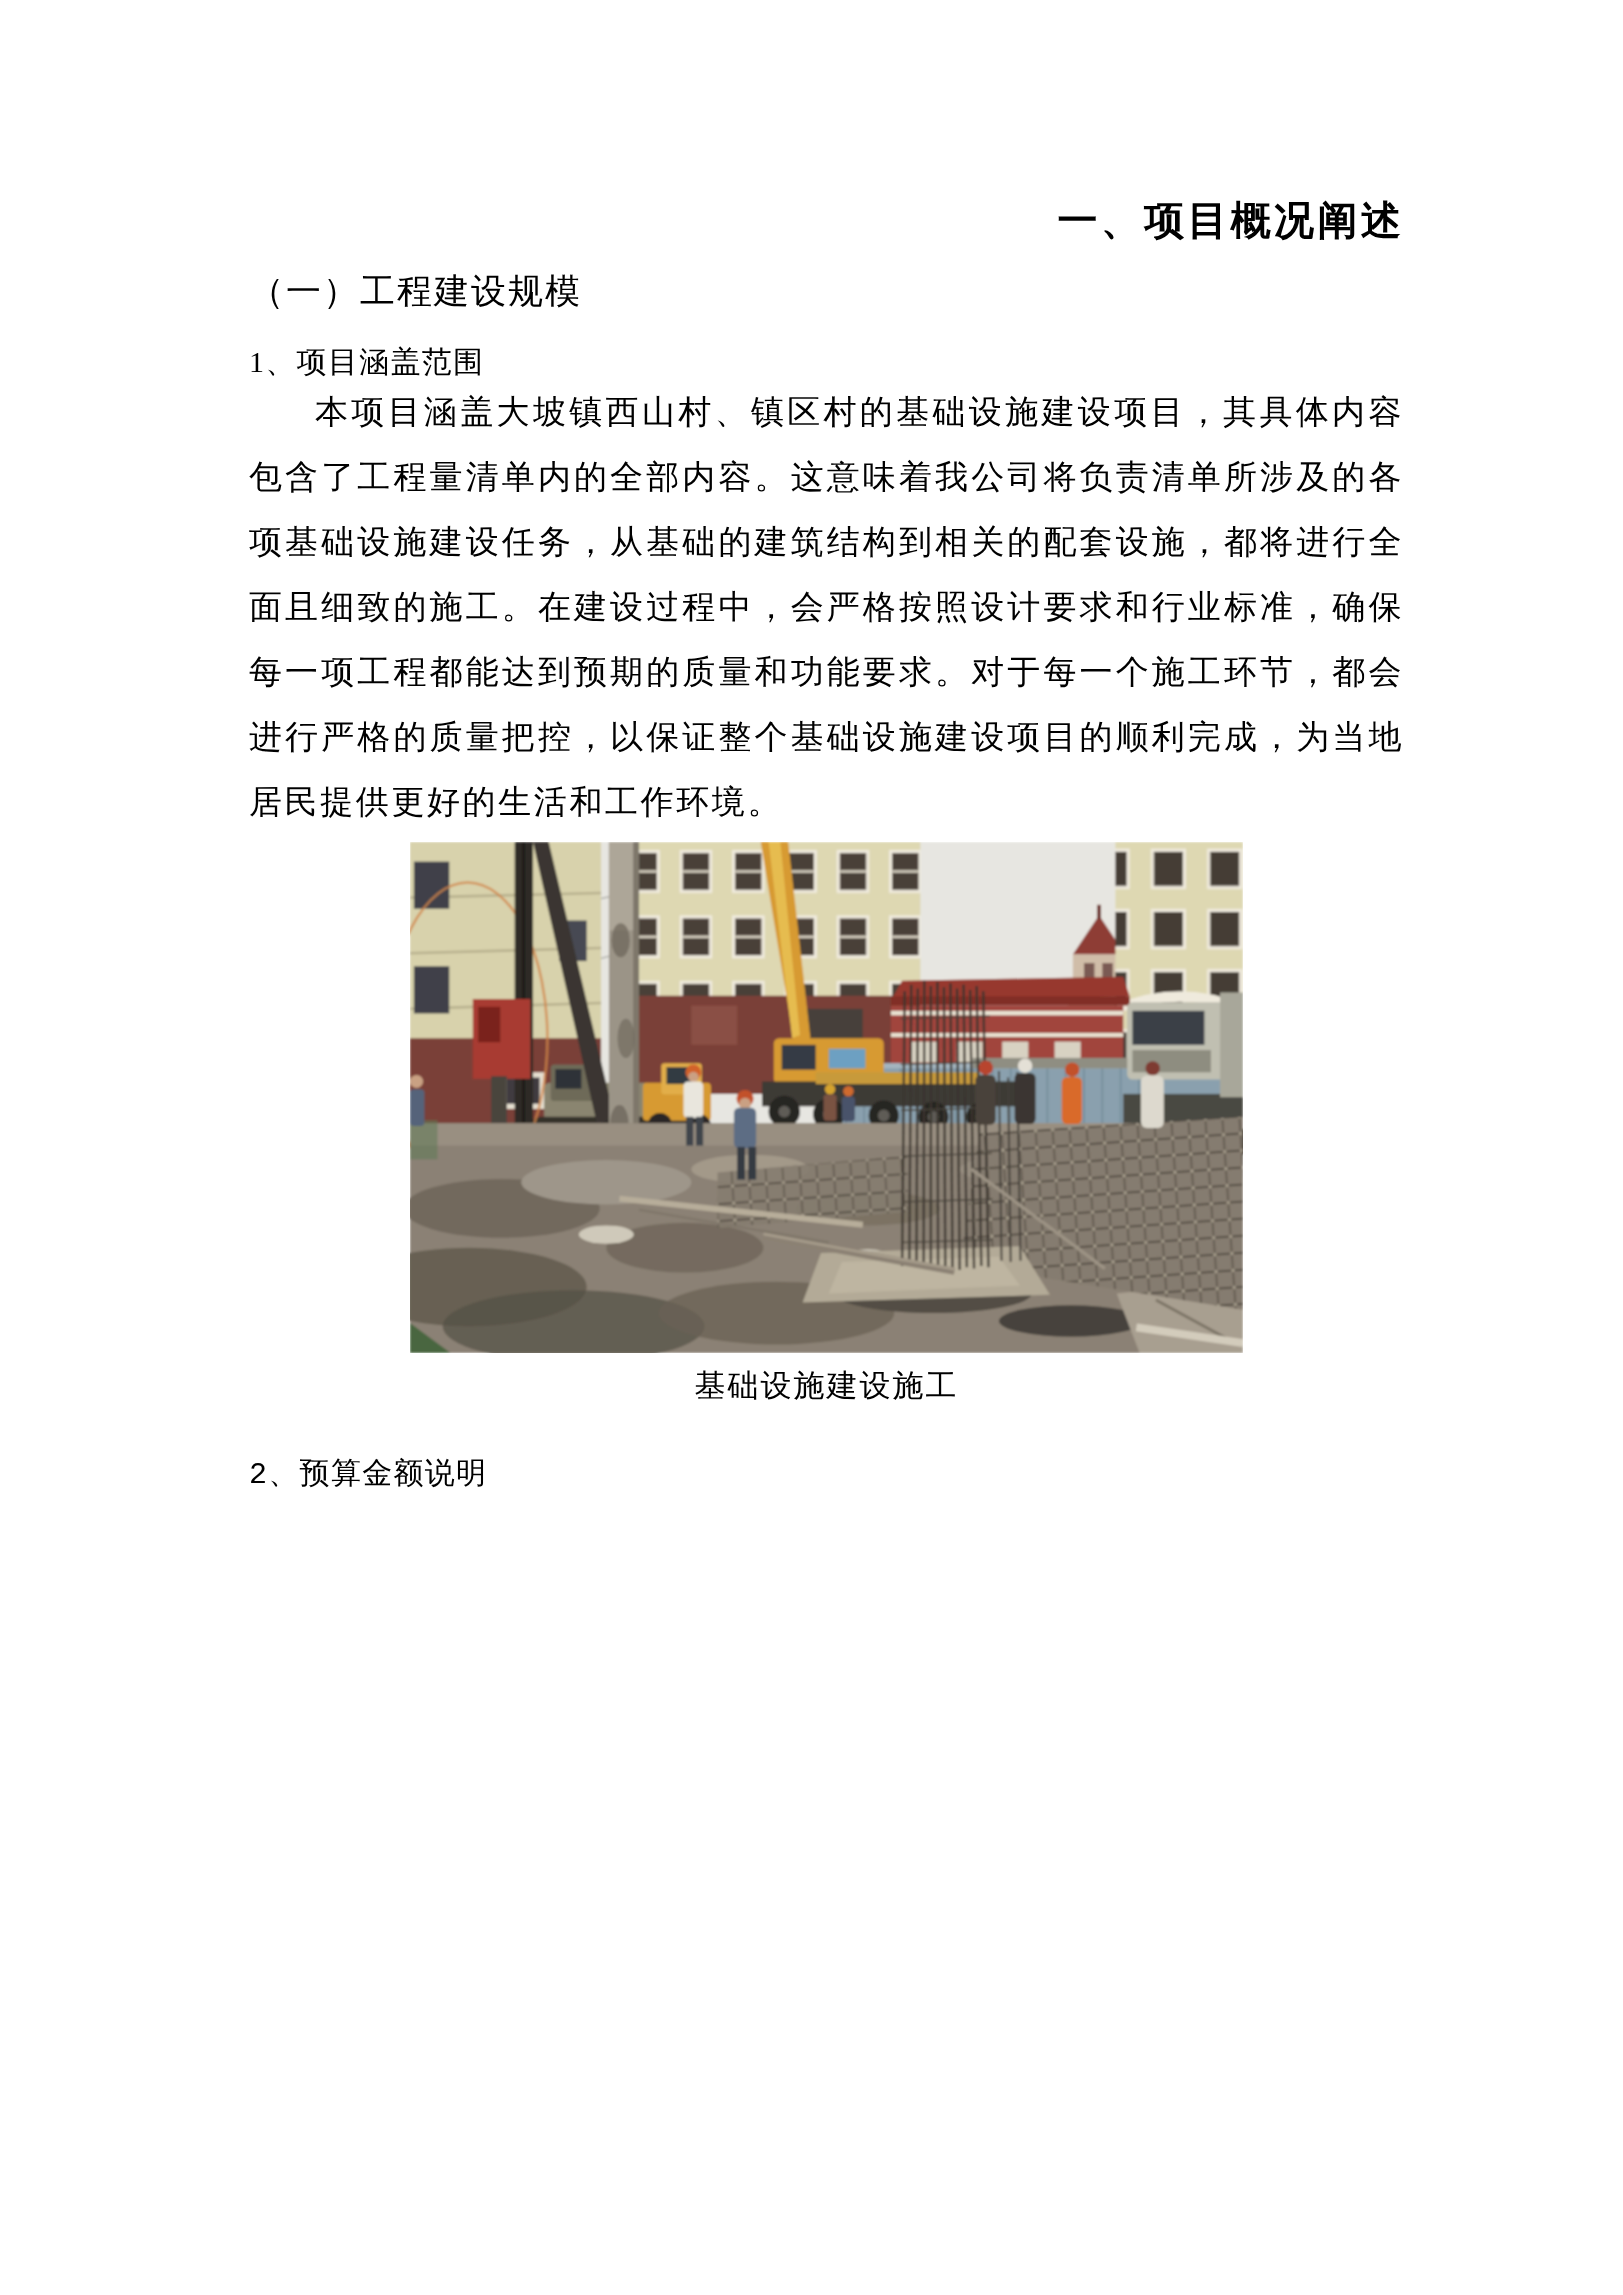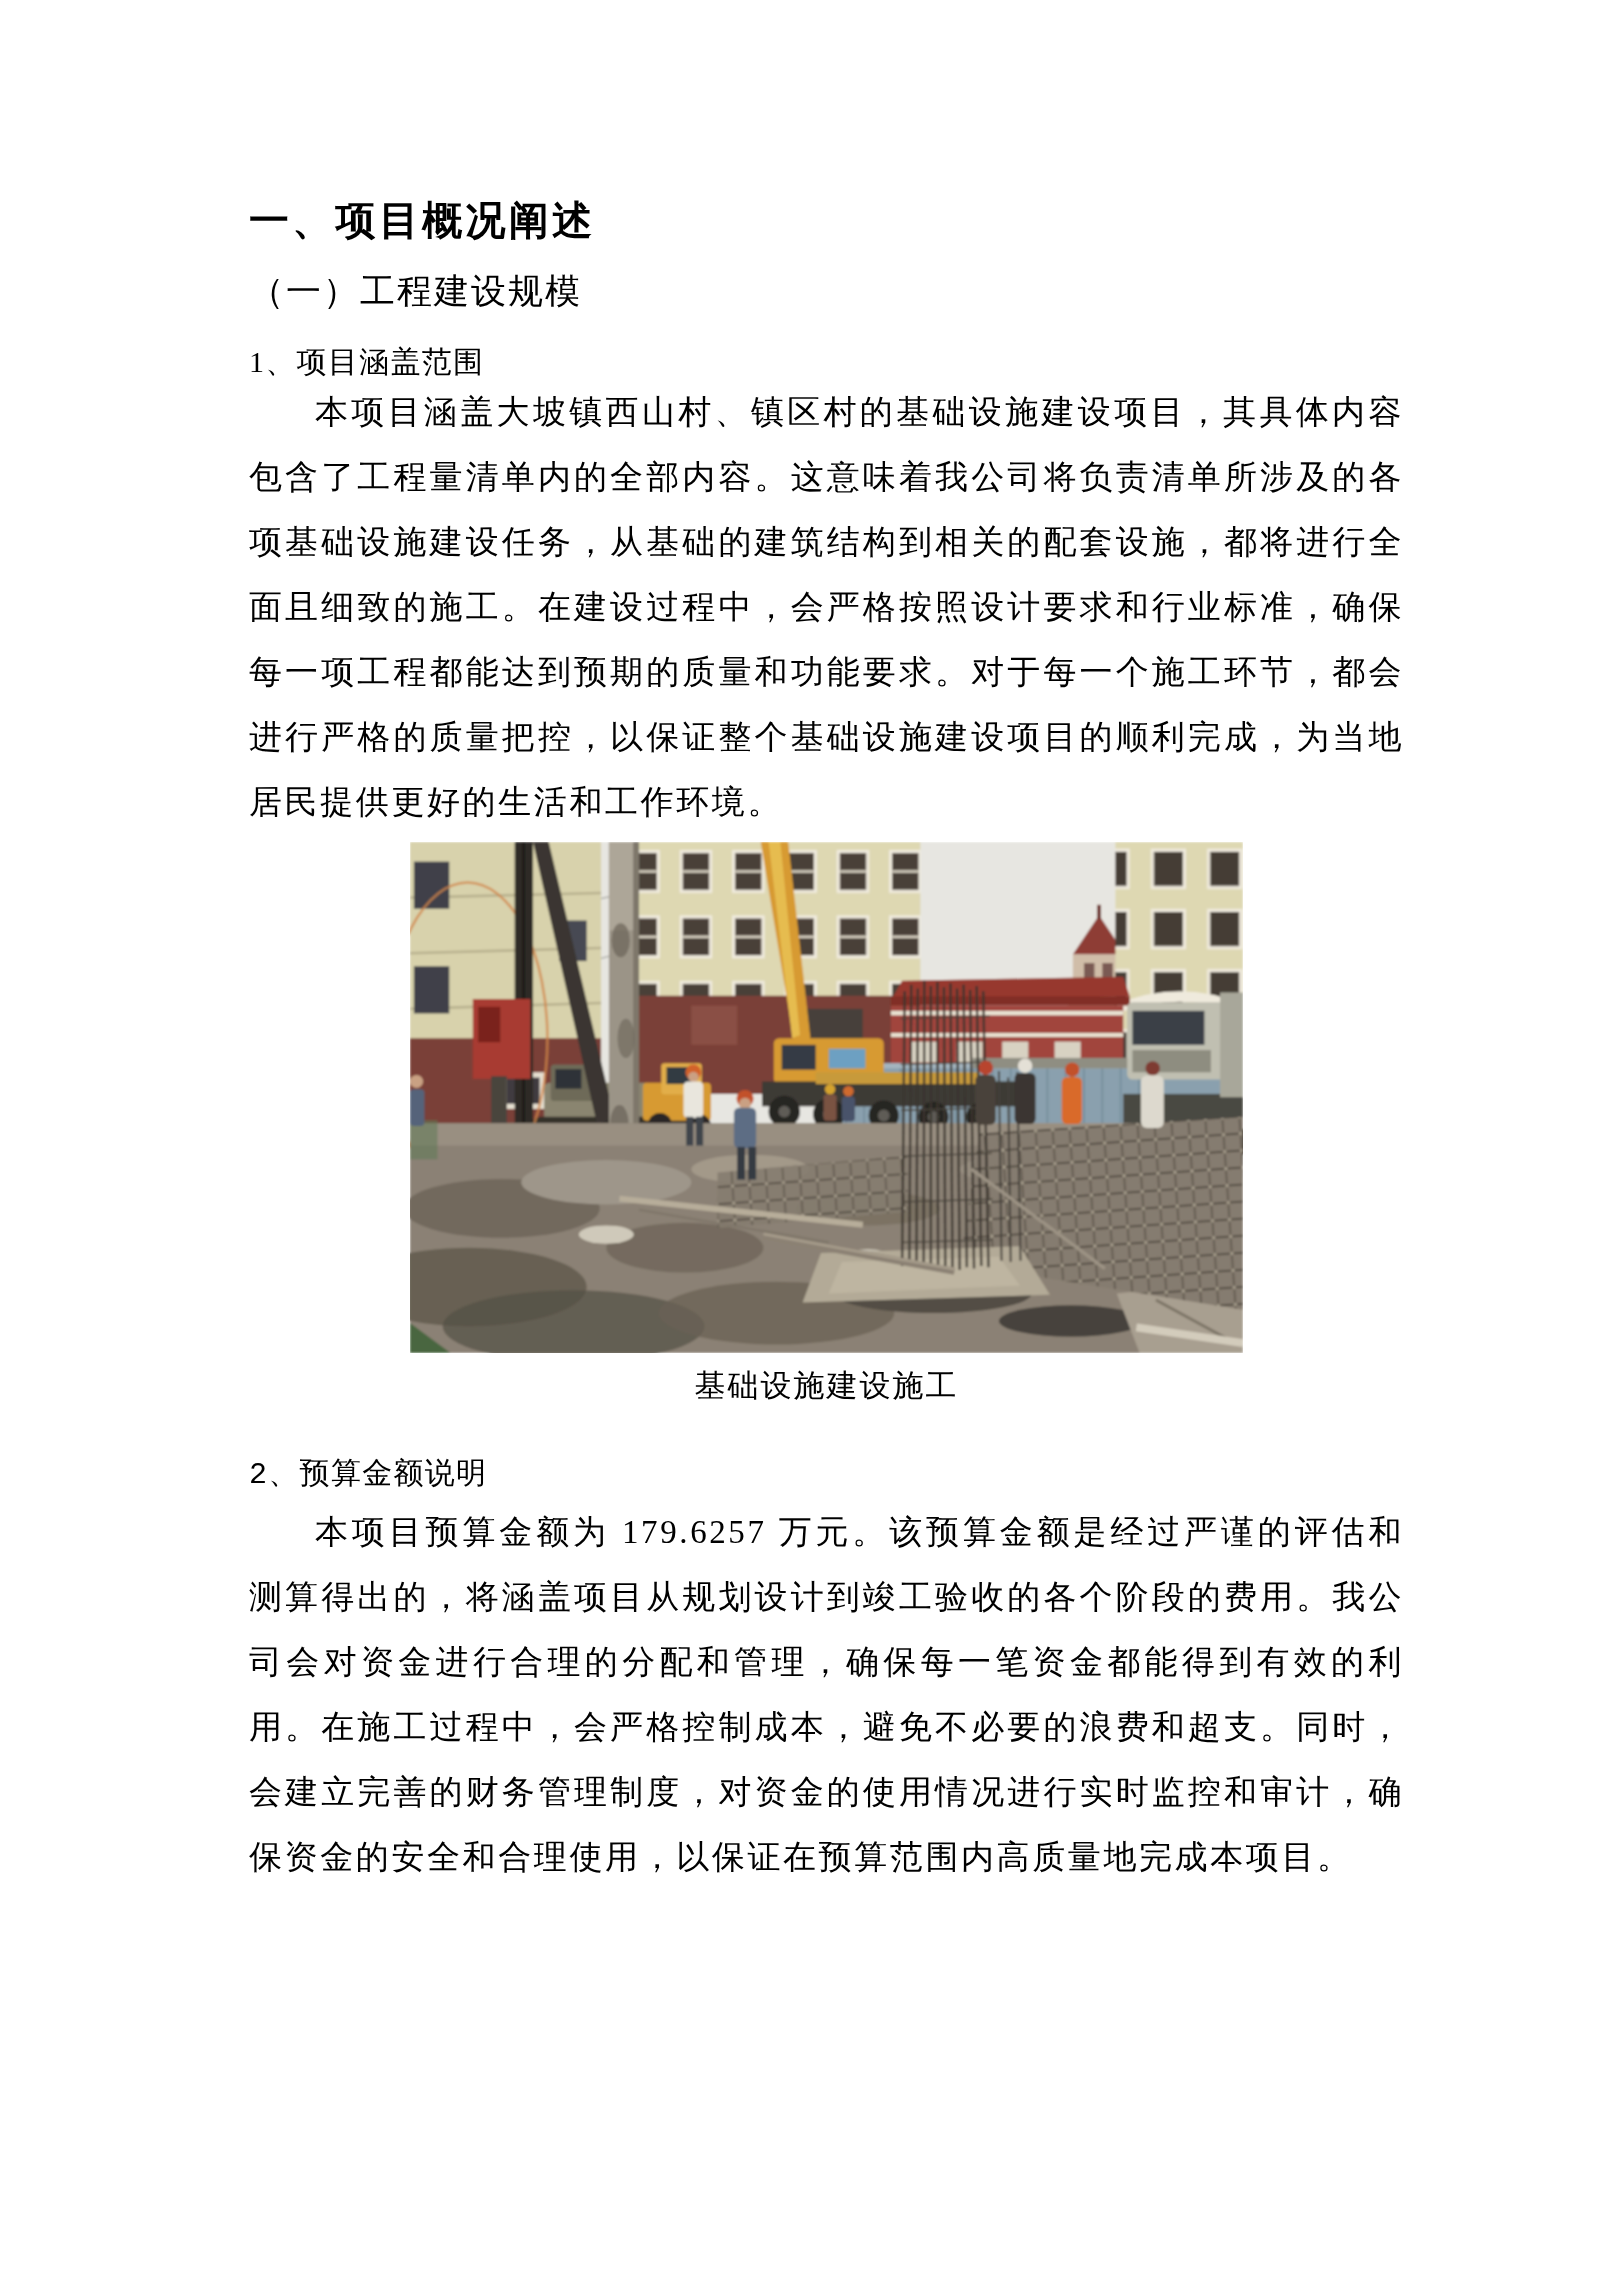--- a/index.html
+++ b/index.html
@@ -1,21 +1,21 @@
 <!DOCTYPE html>
 <html style="font-size:10.5px"><head>
 <meta charset="utf-8">
 <style>
   html,body{margin:0;padding:0;background:#ffffff;}
   body{width:1623px;height:2295px;position:relative;color:#000;
        font-family:"Liberation Serif","DejaVu Serif",serif;}
   .page{box-sizing:border-box;width:1623px;height:2295px;
         padding:196px 219px 0 249px;overflow:hidden;background:#ffffff;}
   .h1{font-family:"Liberation Sans","DejaVu Sans",sans-serif;
-      font-weight:700;font-size:40px;line-height:48px;letter-spacing:3.3px;margin:0;}
+      font-weight:700;font-size:40px;line-height:48px;letter-spacing:3.3px;margin:0;text-align:right;}
   .h2{font-weight:400;font-size:35px;line-height:43px;letter-spacing:2px;margin:26px 0 0 0;}
   .h2b{margin-top:26px;}
   .item-title{font-size:30px;line-height:37px;letter-spacing:1.3px;margin:30px 0 0 0;}
   .body-para{font-size:33px;line-height:65px;letter-spacing:2.6px;
              text-align:justify;text-justify:inter-ideograph;text-align-last:left;
              text-indent:2em;margin:0;}
   .figure{margin:6.5px 0 0 0;padding:0;}
   .photo-frame{width:833px;height:511px;margin:0 auto;display:block;position:relative;}
   .photo-frame svg{display:block;width:833px;height:511px;}
   .caption{font-size:31px;line-height:37px;letter-spacing:2px;text-align:center;margin-top:14.4px;}
@@ -327,18 +327,17 @@
             </g>
           </g>
         </g>
       </svg>
     </div>
     <figcaption class="caption">基础设施建设施工</figcaption>
   </figure>
 
   <div class="item-title item-2">2、预算金额说明</div>
 
-  <p class="body-para para-2">本项目预算金额为 179.6257 万元。该预算金额是经过严谨的评估和测算得出的，将涵盖项目从规划设计到竣工验收的各个阶段的费用。我公司会对资金进行合理的分配和管理，确保每一笔资金都能得到有效的利用。在施工过程中，会严格控制成本，避免不必要的浪费和超支。同时，会建立完善的财务管理制度，对资金的使用情况进行实时监控和审计，确保资金的安全和合理使用，以保证在预算范围内高质量地完成本项目。</p>
 
 
 
 </div>
 
 
 </body></html>

